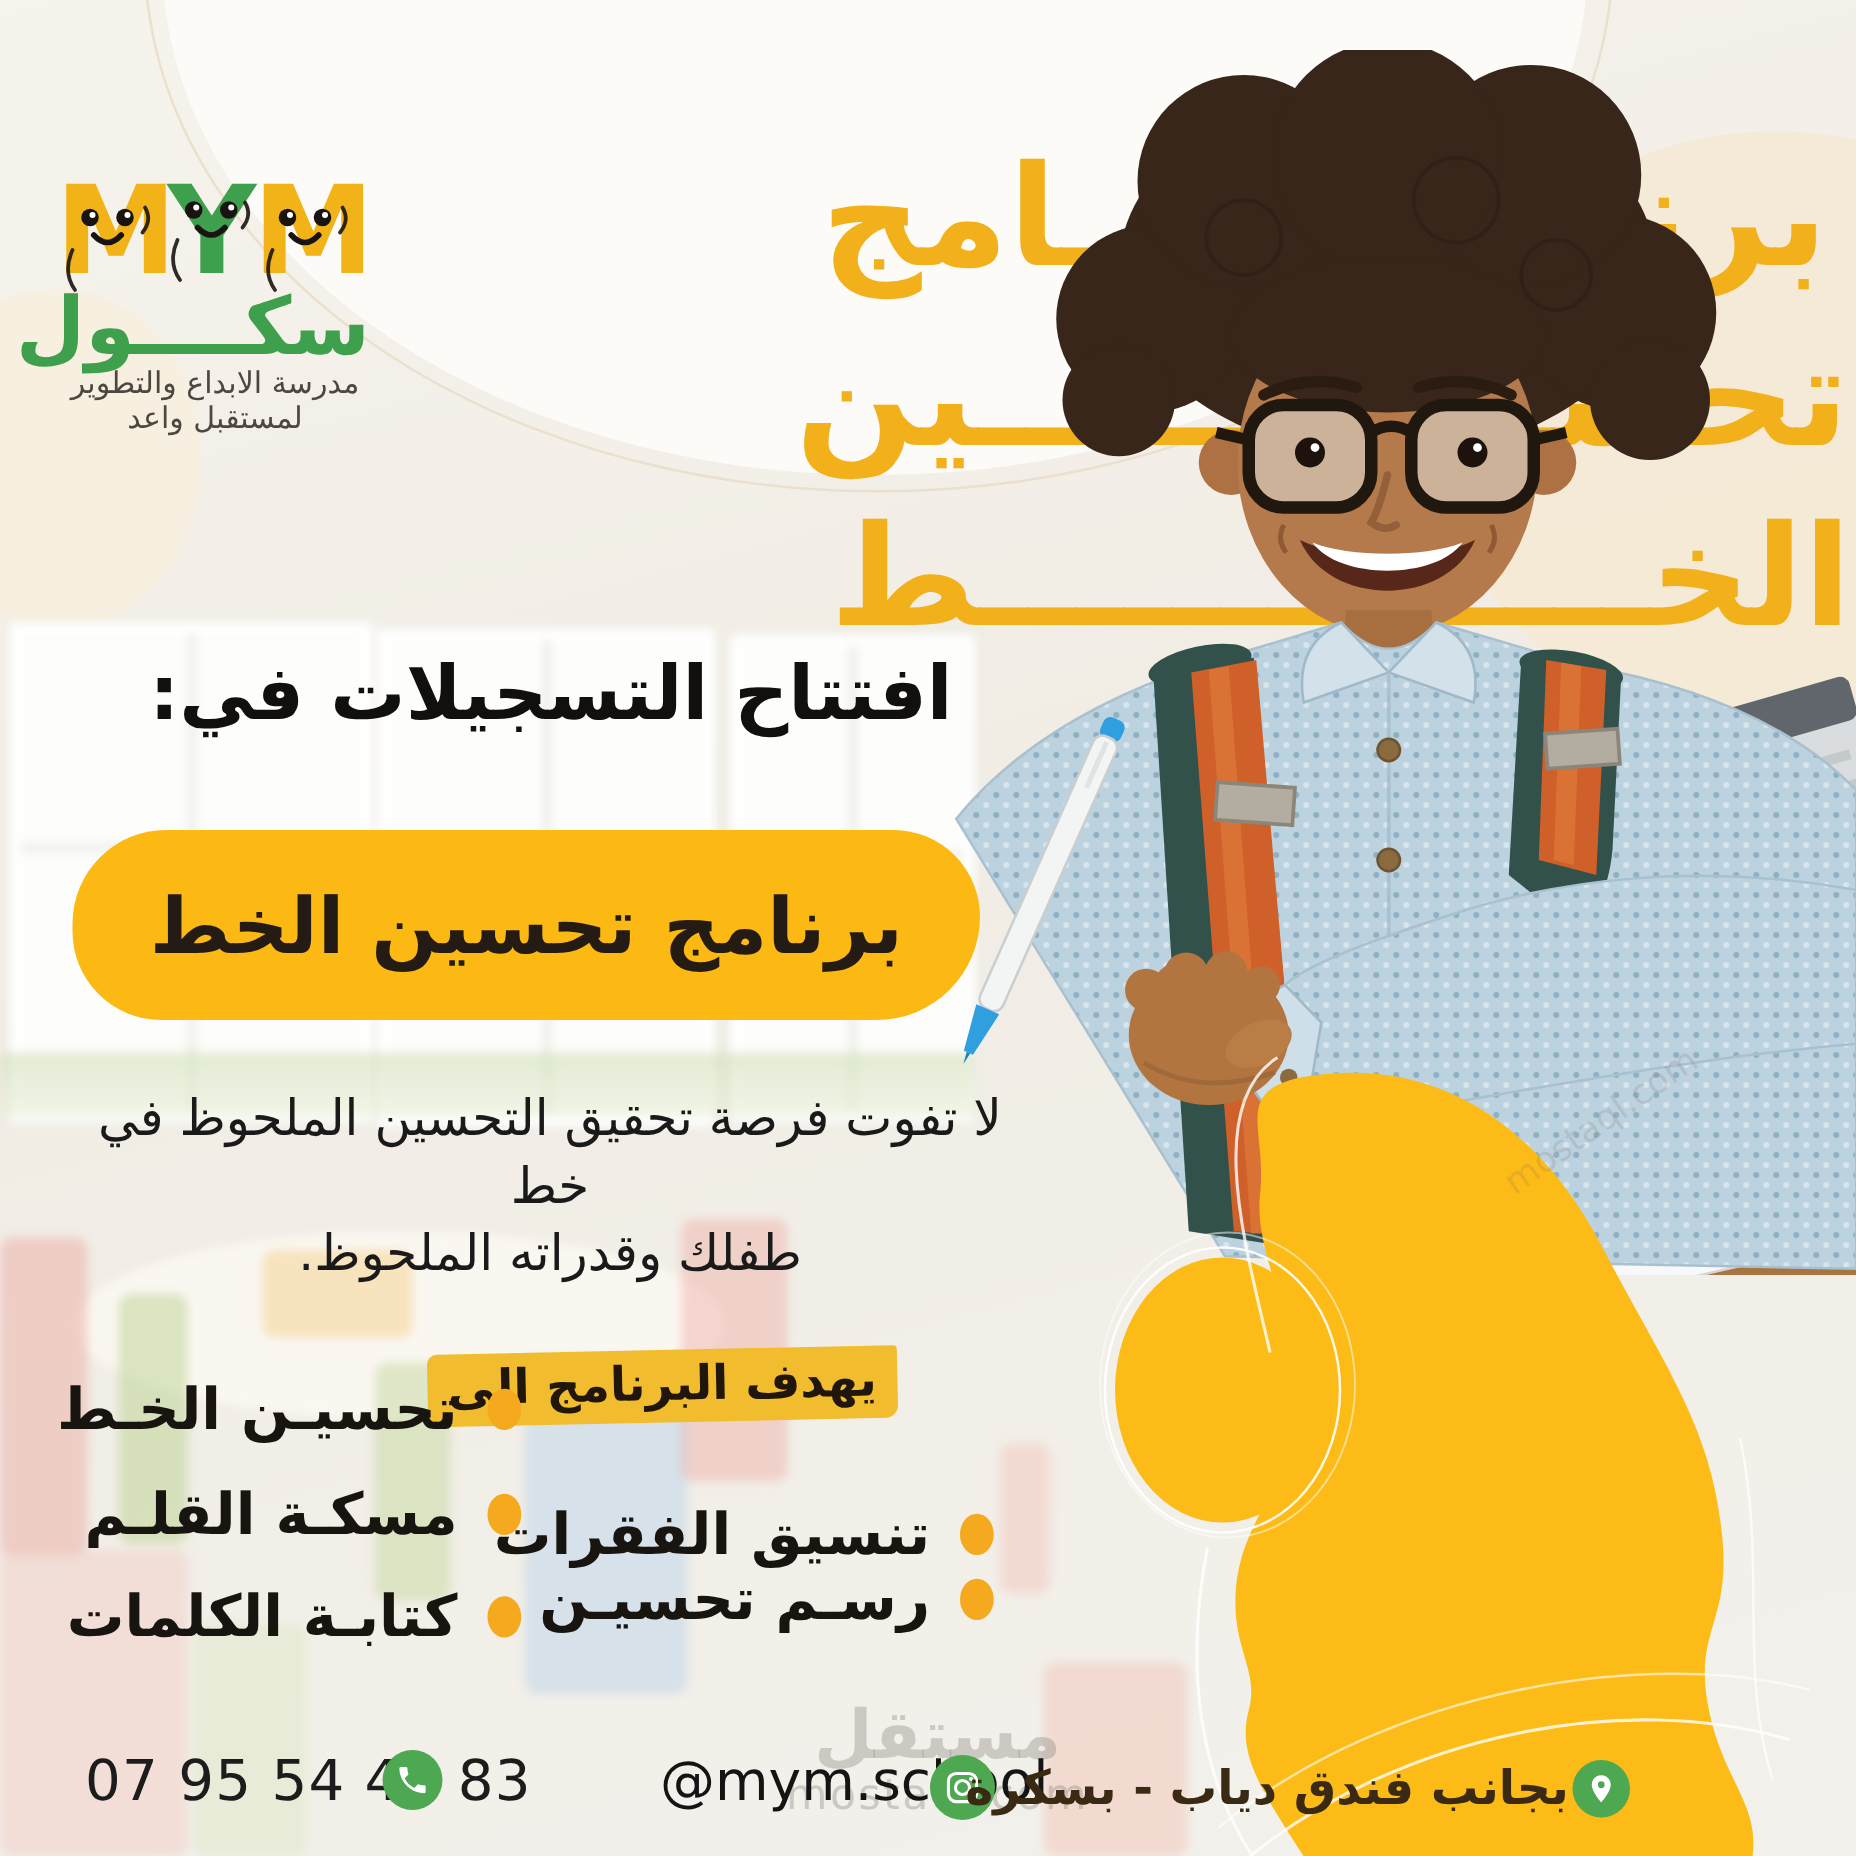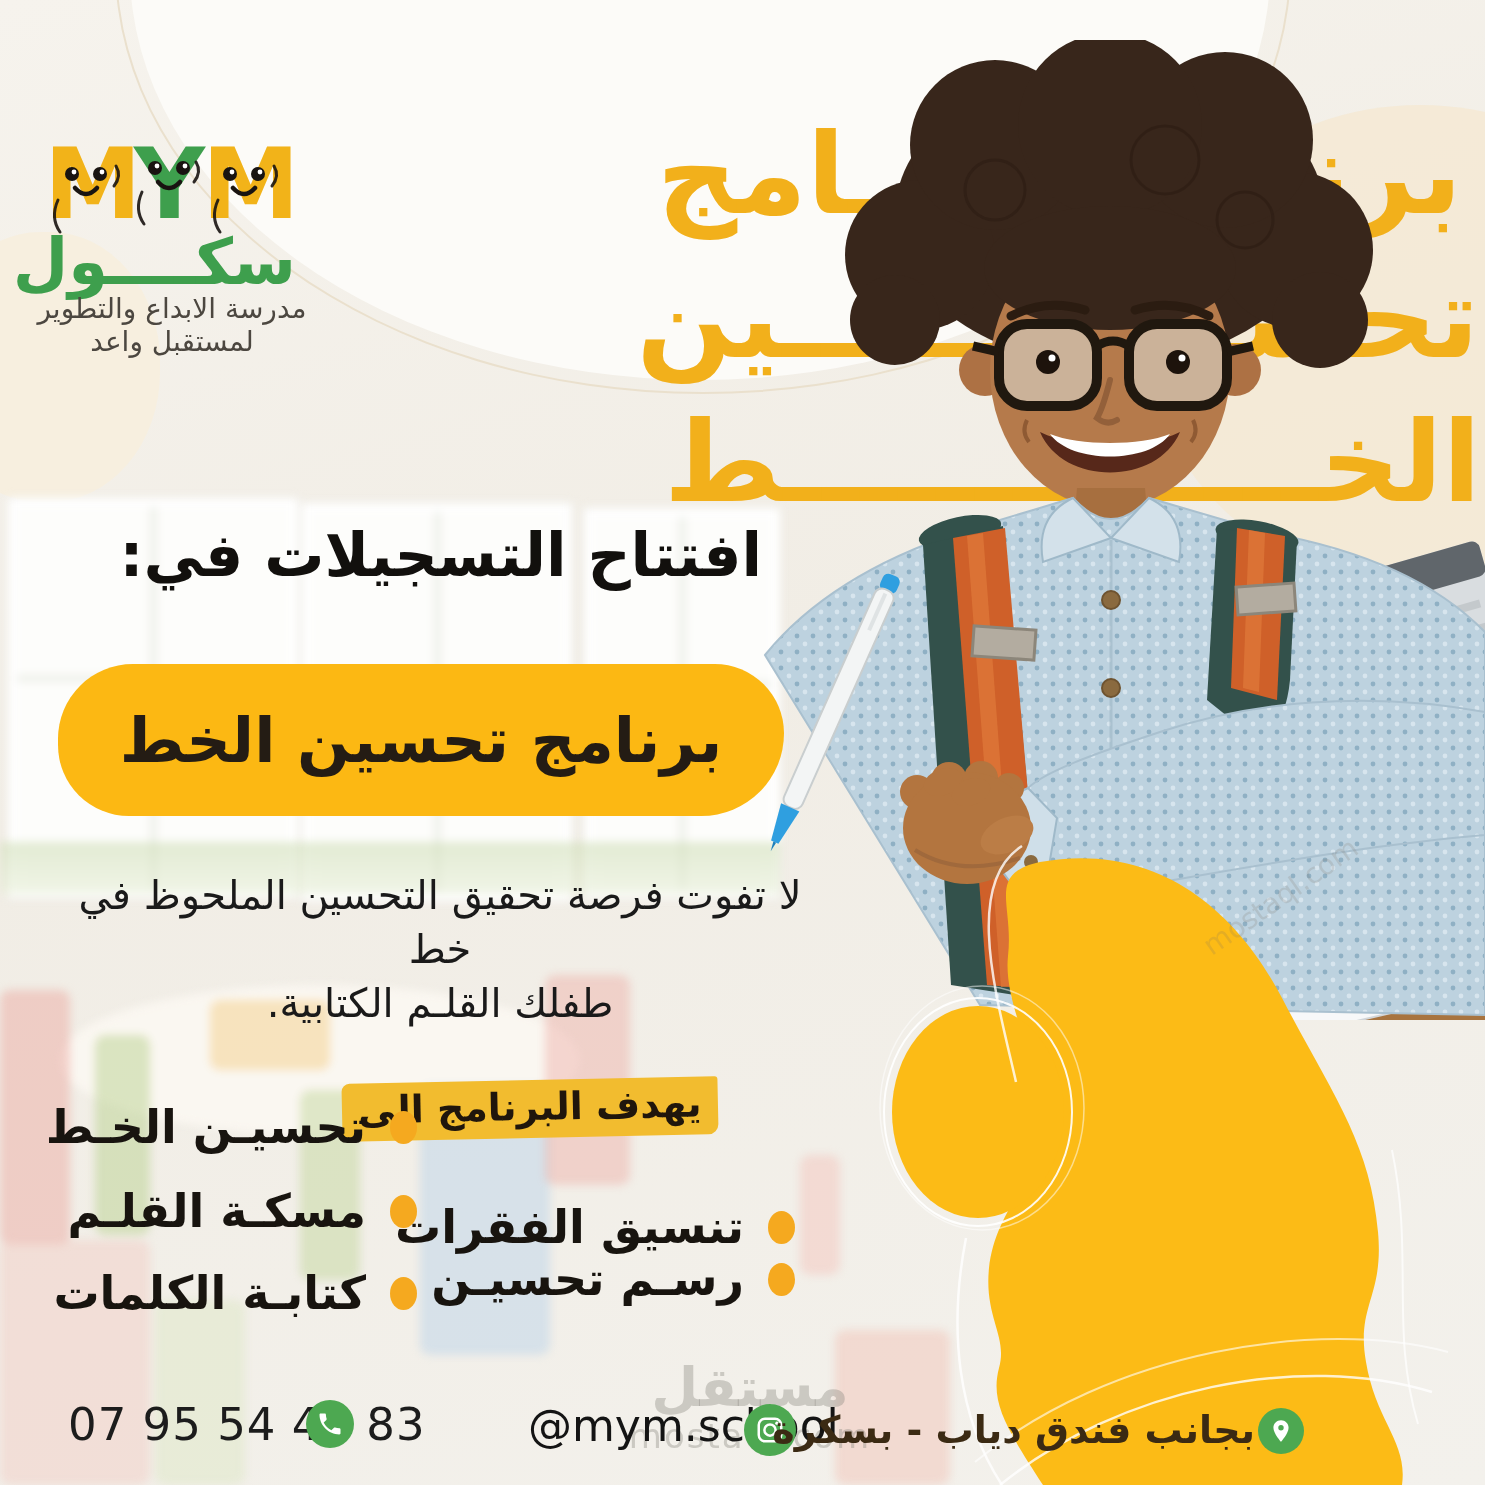--- a/index.html
+++ b/index.html
@@ -18,21 +18,21 @@
   .classroom{position:absolute;inset:0;filter:blur(4px);}
   .window{background:#fdfdfb;border:9px solid #ffffff;box-shadow:0 0 0 1px #e6e6df;}
   .window .mull-v{position:absolute;top:0;bottom:0;left:50%;width:7px;margin-left:-3px;background:#eef0ea;}
   .window .mull-h{position:absolute;left:0;right:0;top:44%;height:7px;background:#eef0ea;}
   .greens{left:0;top:842px;width:780px;height:52px;background:linear-gradient(#ccdcb2,#e6eed6);opacity:.55;}
   .chair{opacity:.5;border-radius:10px;}
   
   .big-title{right:0;text-align:right;color:#F2B01B;font-weight:bold;font-size:112px;line-height:1;white-space:nowrap;direction:rtl;}
   
   .logo-school{left:36px;top:230px;width:260px;text-align:center;font-size:64px;font-weight:bold;color:#3E9F4D;direction:rtl;line-height:1;}
-  .logo-tagline{left:20px;top:292px;width:304px;text-align:center;font-size:28px;color:#4c4740;direction:rtl;}
+  .logo-tagline{left:20px;top:292px;width:304px;text-align:center;font-size:24px;color:#4c4740;direction:rtl;}
   
   .heading{right:723px;top:520px;font-size:60px;font-weight:bold;color:#12100d;direction:rtl;white-space:nowrap;}
   .badge{left:58px;top:664px;width:726px;height:152px;background:#FCB813;border-radius:95px 88px 105px 90px;
          display:flex;align-items:center;justify-content:center;}
   .badge-text{font-size:62px;font-weight:bold;color:#241c14;direction:rtl;}
   .desc{left:55px;top:868px;width:770px;text-align:center;font-size:40px;line-height:1.35;color:#1a1a1a;direction:rtl;}
   
   .goal-head{right:767px;top:1080px;background:#F2BC2F;padding:5px 16px 9px;border-radius:8px 3px 10px 4px;
              transform:rotate(-1.2deg);font-size:38px;font-weight:bold;color:#20160c;direction:rtl;white-space:nowrap;}
   .goal-row{position:absolute;display:flex;align-items:center;gap:24px;direction:rtl;
@@ -281,21 +281,21 @@
   </svg>
   <div class="abs logo-school z7">سكــــول</div>
   <div class="abs logo-tagline z7">مدرسة الابداع والتطوير لمستقبل واعد</div>
 
   <div class="abs heading z7">افتتاح التسجيلات في:</div>
   <div class="abs badge z7">
     <span class="badge-text">برنامج تحسين الخط</span>
   </div>
   <div class="abs desc z7">
     <span>لا تفوت فرصة تحقيق التحسين الملحوظ في خط</span><br>
-    <span>طفلك القلـم الكتابية.</span>
+    <span>طفلك وقدراته الملحوظ.</span>
   </div>
 
   <div class="abs goal-head z7">يهدف البرنامج الى</div>
 
   <div class="goal-row z7" style="right:690px;top:1200px;">
     <span class="bullet"></span>
     <span>تنسيق الفقرات</span>
   </div>
   <div class="goal-row z7" style="right:690px;top:1252px;">
     <span class="bullet"></span>

